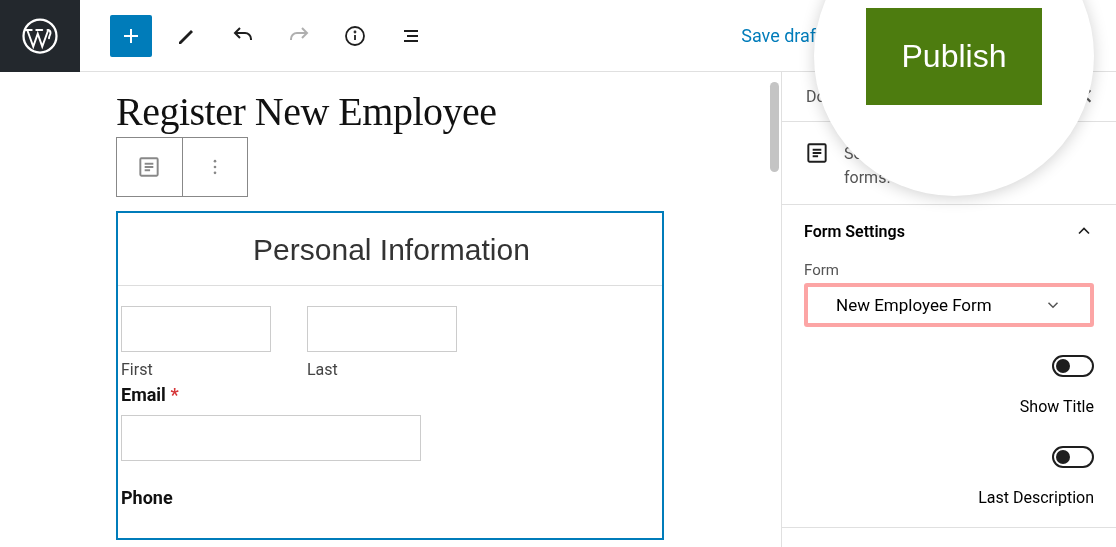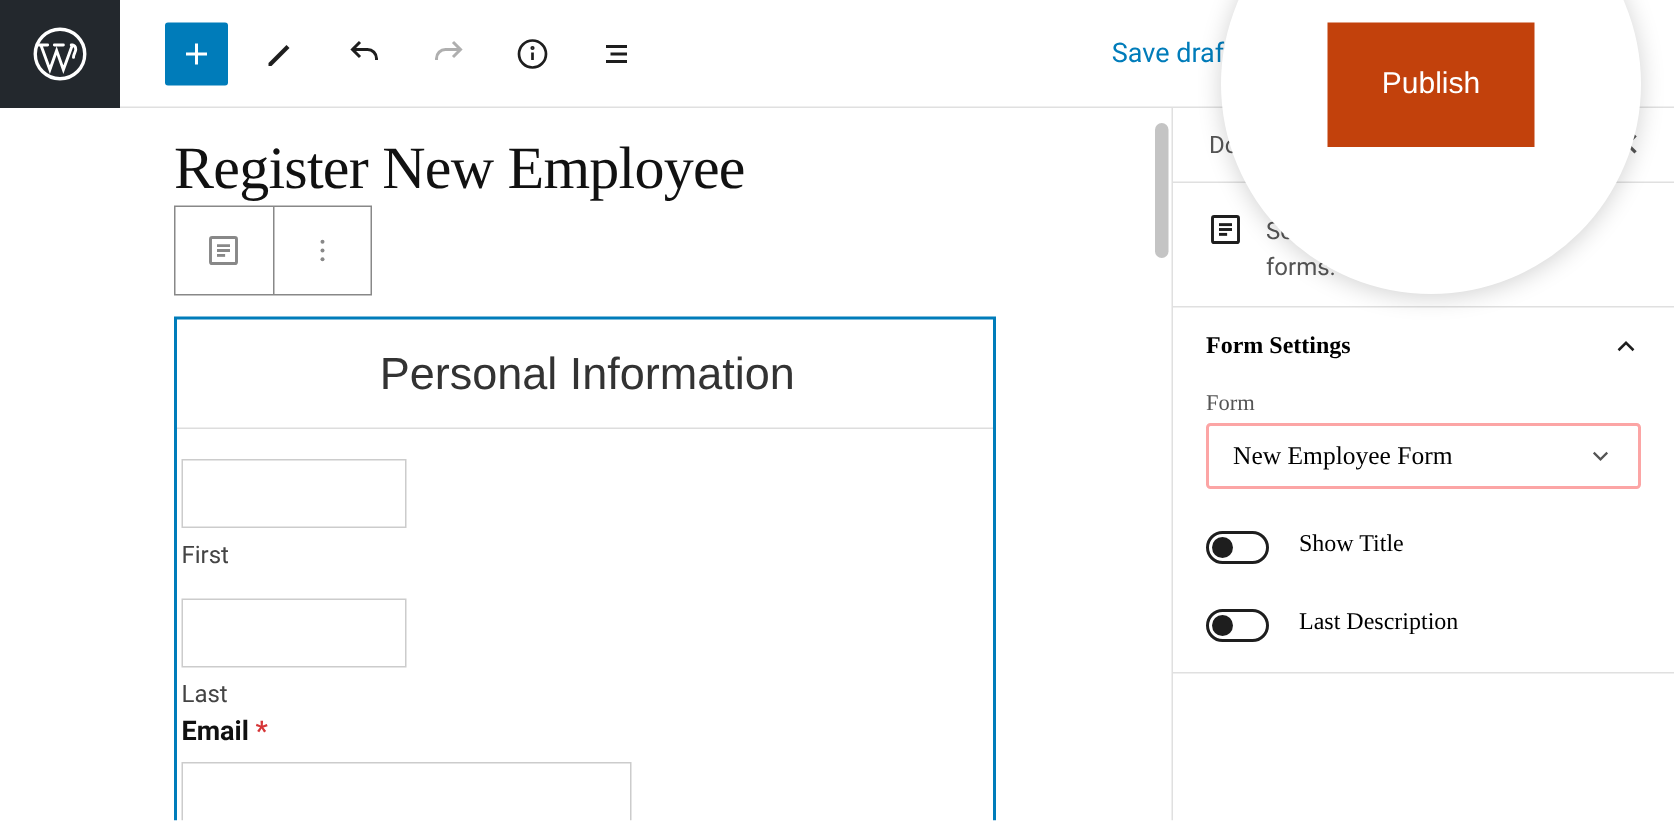--- a/index.html
+++ b/index.html
@@ -19,45 +19,45 @@
   .main { position: absolute; left: 0; top: 72px; right: 335px; bottom: 0; padding: 10px 0 0 12px; overflow: hidden; }
   .page-title { font-size: 40px; font-weight: 400; color: #111; margin-left: 104px; margin-top: 6px; font-family: Georgia, serif; letter-spacing: -0.5px; }
   .block-toolbar { display: flex; border: 1px solid #888; width: 132px; height: 60px; margin-left: 104px; margin-top: 2px; }
   .block-toolbar > div { flex: 1; display: flex; align-items: center; justify-content: center; cursor: pointer; }
   .block-toolbar > div:first-child { border-right: 1px solid #888; }
 
   .form-preview { margin: 14px 0 0 104px; border: 2px solid #007cba; padding: 0 0 20px 0; width: 548px; }
   .section-heading { font-size: 30px; font-weight: 400; color: #333; padding: 20px 0 18px 3px; border-bottom: 1px solid #ddd; margin: 0 0 20px 0; font-family: "Helvetica Neue", sans-serif; text-align: center; }
   .field-label { font-weight: 700; color: #111; font-size: 18px; margin: 0 0 10px 3px; }
   .req { color: #d63638; }
-  .name-row { display: flex; gap: 20px; margin-left: 3px; flex-direction: column; }
+  .name-row { display: flex; gap: 36px; margin-left: 3px; }
   .name-col input, .email-input { border: 1px solid #ccc; height: 46px; width: 150px; padding: 0 8px; font-size: 15px; }
   .email-input { width: 300px; margin-left: 3px; }
   .sub-label { font-size: 16px; color: #444; margin-top: 8px; }
 
   
   .sidebar { position: absolute; right: 0; top: 72px; width: 335px; bottom: 0; border-left: 1px solid #e0e0e0; background: #fff; font-size: 16px; }
   .sb-tabs { display: flex; align-items: center; height: 50px; border-bottom: 1px solid #e0e0e0; padding: 0 14px; }
   .sb-tabs .tab { padding: 0 10px; color: #555; }
   .sb-tabs .close { margin-left: auto; font-size: 22px; cursor: pointer; color: #555; font-weight: 300; padding: 4px 8px; }
   .sb-block-header { display: flex; gap: 14px; padding: 18px 22px 14px 22px; border-bottom: 1px solid #e0e0e0; }
   .sb-block-header .icon-box svg { width: 26px; height: 26px; }
   .sb-block-desc { color: #555; font-size: 16px; line-height: 1.5; margin-top: 2px; }
-  .sb-section { border-bottom: 1px solid #e0e0e0; font-family: Liberation Serif, serif; }
+  .sb-section { border-bottom: 1px solid #e0e0e0; }
   .sb-section-hdr { display: flex; align-items: center; justify-content: space-between; padding: 16px 22px; font-weight: 600; cursor: pointer; }
   .sb-body { padding: 4px 22px 20px 22px; }
   .sb-body-label { color: #555; margin-bottom: 4px; font-size: 15px; }
-  .sb-select { width: 100%; height: 44px; border: 2px solid #fca5a5; border-radius: 3px; padding: 0 16px; display: flex; align-items: center; justify-content: space-between; font-size: 17px; cursor: pointer; }
-  .toggle-row { display: flex; align-items: flex-start; gap: 20px; }
+  .sb-select { width: 100%; height: 44px; border: 4px solid #fca5a5; border-radius: 3px; padding: 0 28px; display: flex; align-items: center; justify-content: space-between; font-size: 17px; cursor: pointer; }
+  .toggle-row { display: flex; align-items: flex-end; gap: 20px; flex-direction: column; }
   .toggle { width: 42px; height: 22px; border: 2px solid #1e1e1e; border-radius: 12px; position: relative; cursor: pointer; }
   .toggle::after { content: ""; position: absolute; left: 2px; top: 2px; width: 14px; height: 14px; background: #1e1e1e; border-radius: 50%; }
 
   
   .callout-wrap { position: absolute; top: -84px; right: 22px; width: 280px; height: 280px; border-radius: 50%; background: #fff; box-shadow: 0 2px 16px rgba(0,0,0,0.18); display: flex; align-items: center; justify-content: center; z-index: 50; }
-  .publish-btn { background: #c2410c; color: #fff; font-size: 20px; padding: 30px 36px; border: none; cursor: pointer; font-weight: 400; }
+  .publish-btn { background: #4d7c0f; color: #fff; font-size: 32px; padding: 30px 36px; border: none; cursor: pointer; font-weight: 400; }
 
   
   .scroll-hint { position: absolute; right: 337px; top: 82px; width: 9px; height: 90px; background: #c4c4c4; border-radius: 5px; }
 </style>
 </head>
 <body>
 
 <div class="toolbar">
   <div class="wp-logo">
     <svg viewBox="0 0 24 24" fill="none">

